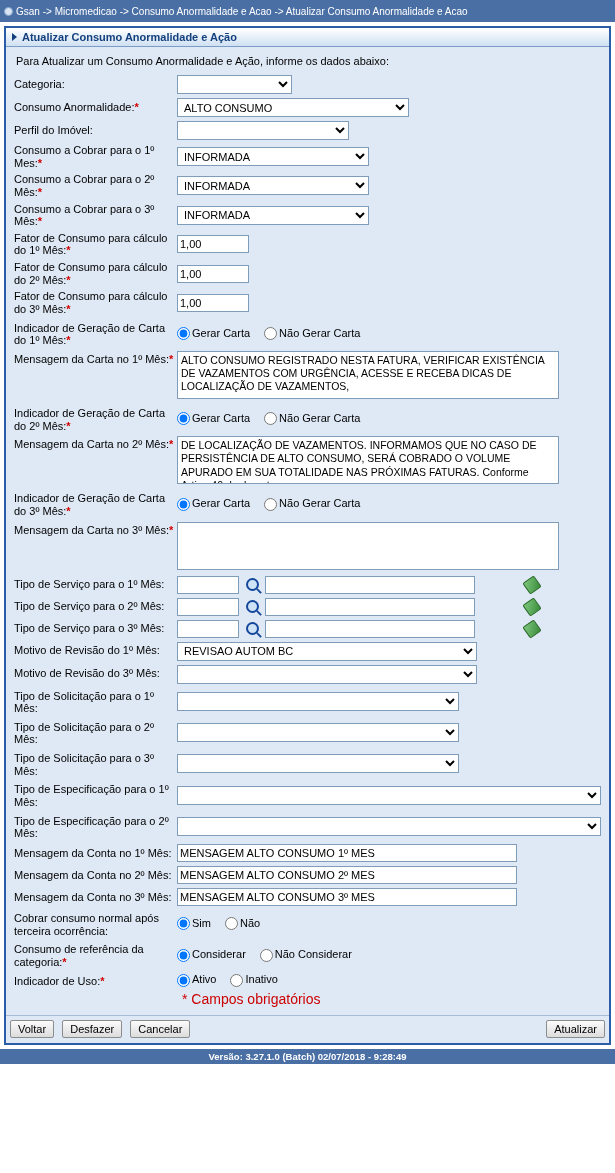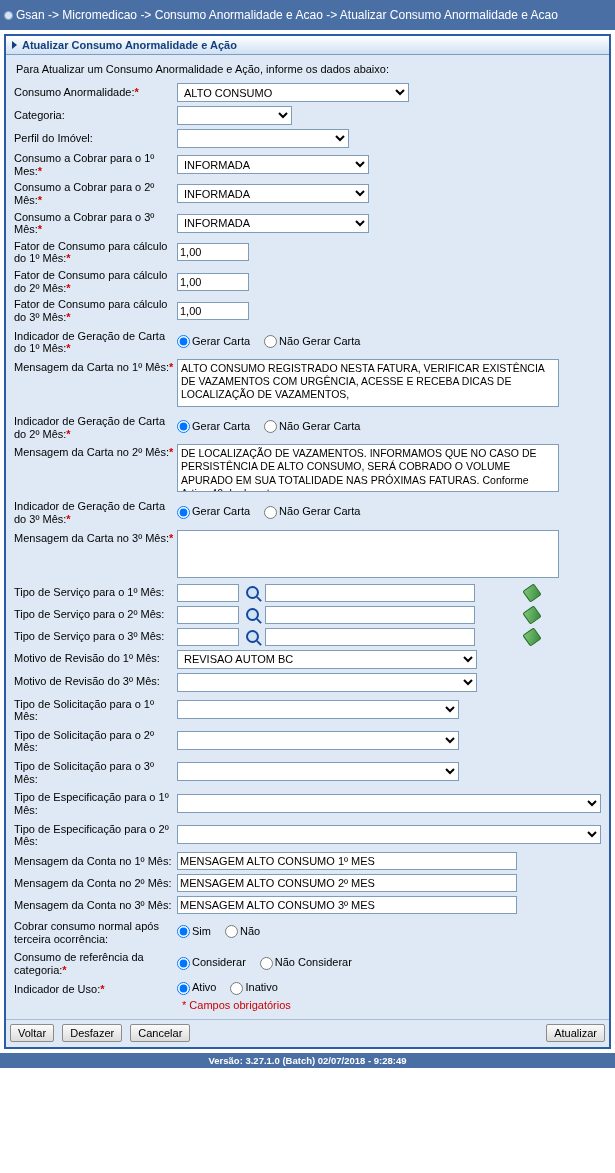--- a/index.html
+++ b/index.html
@@ -5,24 +5,24 @@
   * { box-sizing: border-box; }
   html, body {
     margin: 0; padding: 0;
     width: 615px; height: 1173px;
     background: #ffffff;
     font-family: "Liberation Sans", sans-serif;
     font-size: 11px;
     color: #000;
   }
   .breadcrumb-bar {
-    height: 30px;
+    height: 22px;
     background: #4a6fa5;
     color: #ffffff;
-    font-size: 12px;
+    font-size: 10px;
     display: flex;
     align-items: center;
     padding: 0 4px;
     white-space: nowrap;
     overflow: hidden;
   }
   .bc-icon {
     width: 9px; height: 9px;
     border-radius: 50%;
     background: #d9e4f2;
@@ -141,21 +141,21 @@
     transform: rotate(-45deg);
   }
   .eraser {
     width: 14px; height: 14px;
     background: linear-gradient(135deg, #7ec77e 0%, #3b8c3b 100%);
     border: 1px solid #2e6b2e;
     transform: rotate(-35deg);
     border-radius: 2px;
   }
   .mandatory-note {
-    font-size: 11px;
+    font-size: 14px;
     color: #cc0000;
     padding: 2px 0 4px 168px;
   }
   .footer-bar {
     display: flex;
     justify-content: space-between;
     align-items: center;
     border-top: 1px solid #a8bdd6;
     padding: 4px 4px 5px 4px;
     background: #dfe9f5;
@@ -195,35 +195,35 @@
     <div class="panel-title">
       <span class="tri"></span>
       <span>Atualizar Consumo Anormalidade e Ação</span>
     </div>
     <div class="panel-body">
       <div class="intro">Para Atualizar um Consumo Anormalidade e Ação, informe os dados abaixo:</div>
 
       <table class="form">
         <tbody>
             <tr>
+          <td class="lbl">Categoria:</td>
+          <td>
+            <select class="w-sel-115" style="width:115px">
+              <option></option>
+            </select>
+          </td>
+        </tr>
+
+        <tr>
           <td class="lbl">
             <span>Consumo Anormalidade:</span><span class="req">*</span>
           </td>
           <td>
             <select class="w-sel-230">
               <option>ALTO CONSUMO</option>
-            </select>
-          </td>
-        </tr>
-
-        <tr>
-          <td class="lbl">Categoria:</td>
-          <td>
-            <select class="w-sel-115" style="width:115px">
-              <option></option>
             </select>
           </td>
         </tr>
 
         <tr>
           <td class="lbl">Perfil do Imóvel:</td>
           <td>
             <select style="width:172px">
               <option></option>
             </select>

